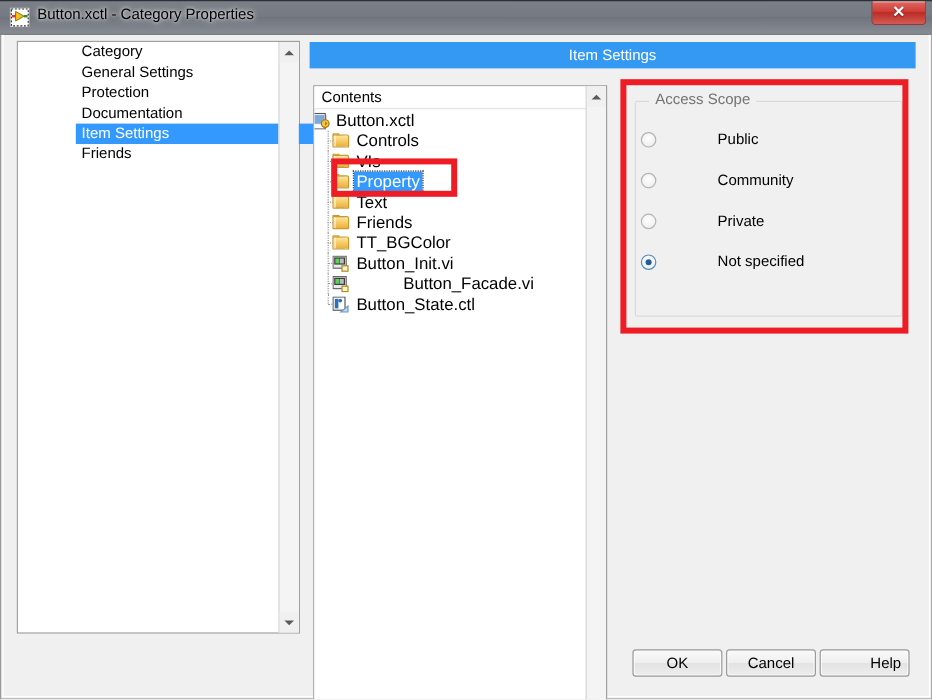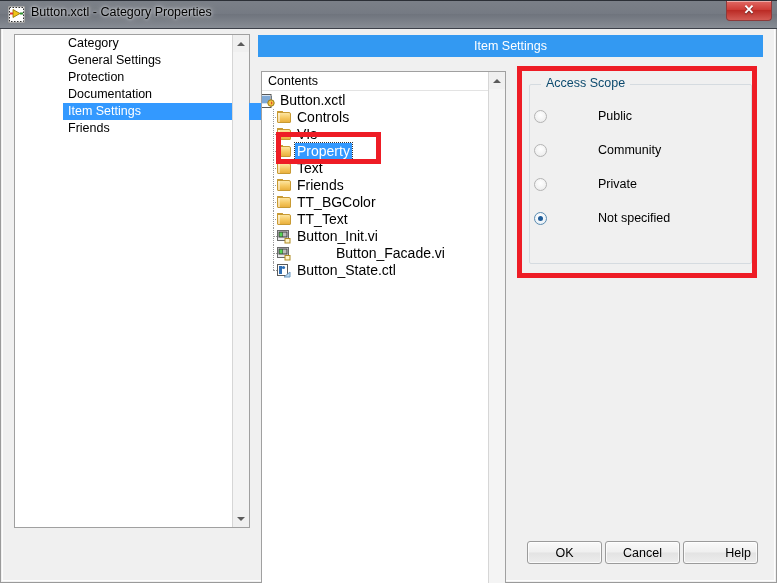--- a/index.html
+++ b/index.html
@@ -362,21 +362,21 @@
     border-radius: 2px;
     box-sizing: border-box;
     background: transparent;
   }
   .scope-legend {
     position: absolute;
     left: 11px; top: -9px;
     padding: 0 5px;
     background: #f0f0f0;
     font-size: 12.5px;
-    color: #0c4a6e;
+    color: #737373;
   }
   .radio-row {
     position: absolute;
     left: 4px;
     height: 18px;
     display: flex;
     align-items: center;
     cursor: pointer;
     gap: 44px;
   }
@@ -532,27 +532,20 @@
         </div>
         <div class="tnode">
           <span class="tvert" style="left: 11px; top: 0px; height: 17px;"></span>
           <span class="tdot" style="left: 11px; width: 5px;"></span>
           <span class="exp plus" style="left: 16px;"></span>
           <span class="ticon" style="left: 15px;"><span class="folder"><span class="tab"></span><span class="back"></span><span class="spine"></span></span></span>
           <span class="tlabel" style="left: 33px;">TT_BGColor</span>
         </div>
         <div class="tnode">
           <span class="tvert" style="left: 11px; top: 0px; height: 17px;"></span>
-          <span class="tdot" style="left: 11px; width: 5px;"></span>
-          <span class="exp plus" style="left: 16px;"></span>
-          <span class="ticon" style="left: 15px;"><span class="folder"><span class="tab"></span><span class="back"></span><span class="spine"></span></span></span>
-          <span class="tlabel" style="left: 33px;">TT_Text</span>
-        </div>
-        <div class="tnode">
-          <span class="tvert" style="left: 11px; top: 0px; height: 17px;"></span>
           <span class="tdot" style="left: 11px; width: 10px;"></span>
           <span class="ticon" style="left: 15px;"><svg width="15" height="14" viewBox="0 0 15 14">
               <rect x="0.5" y="0.5" width="11" height="10" fill="#e9e9e9" stroke="#6a6a6a"></rect>
               <rect x="1.5" y="1.5" width="9" height="6" fill="#3f3f3f"></rect>
               <rect x="2.5" y="2.5" width="3" height="4" fill="#55d455"></rect>
               <rect x="6" y="2.5" width="3.5" height="4" fill="#bbbbbb"></rect>
               <rect x="8" y="8.5" width="5" height="4.5" fill="#fdf3c8" stroke="#b08b22"></rect>
             </svg></span>
           <span class="tlabel" style="left: 33px;">Button_Init.vi</span>
         </div>

